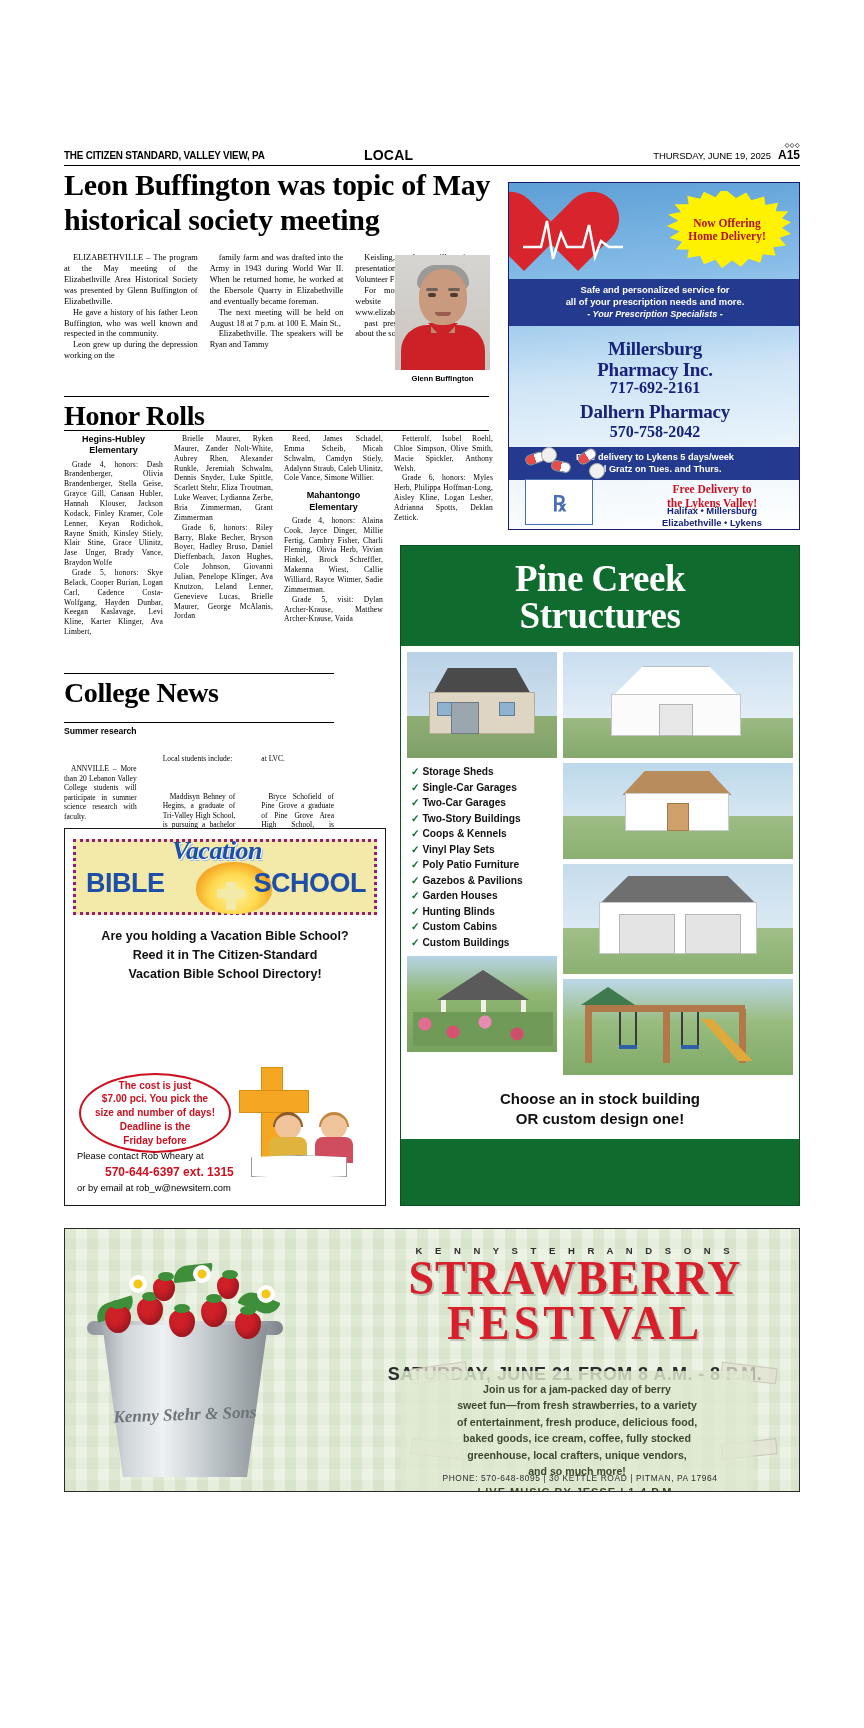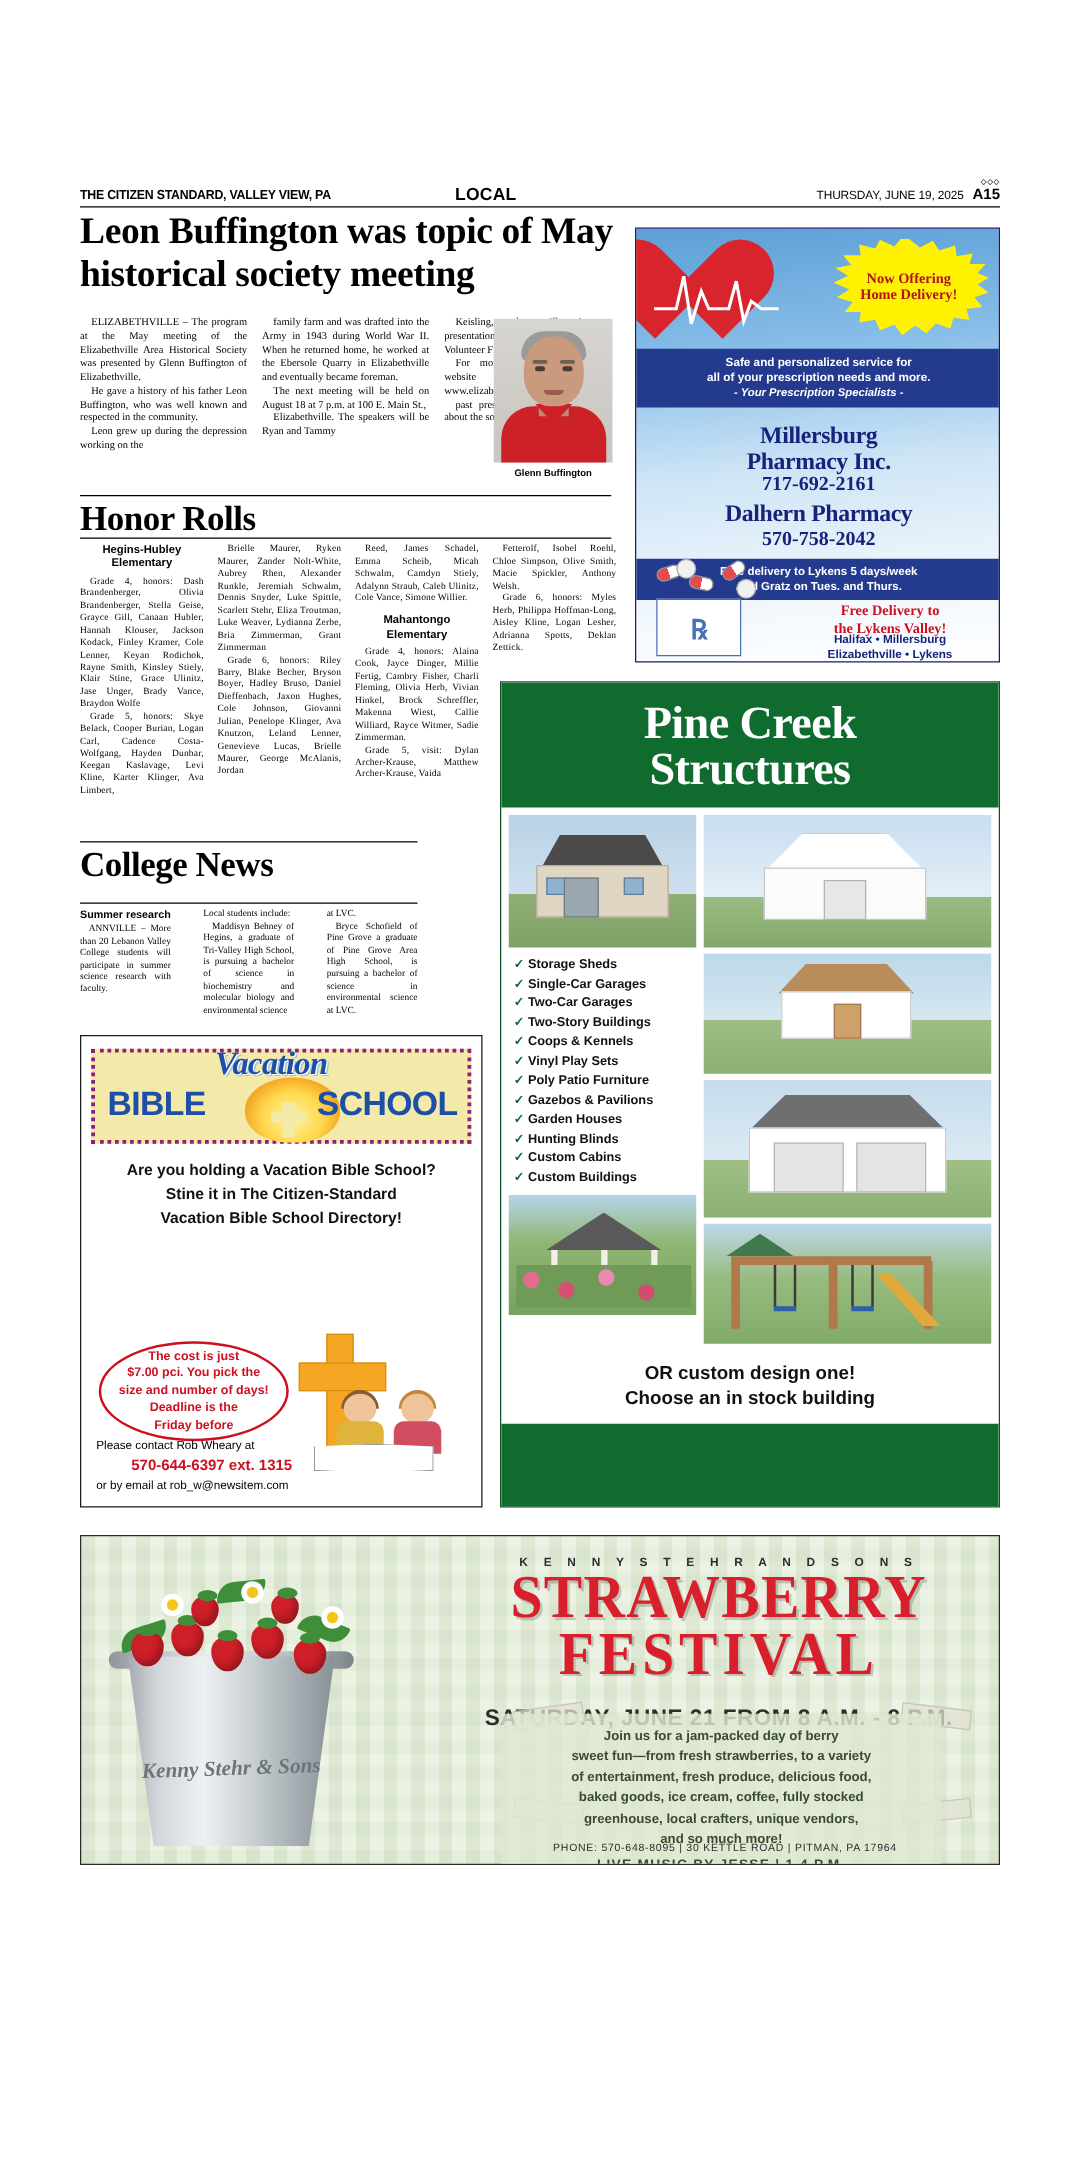--- a/index.html
+++ b/index.html
@@ -142,21 +142,21 @@
     display: flex; gap: 26px;
   }
   .cn-col { width: 82px; }
   .cn-sub {
     font-family: "Liberation Sans", sans-serif;
     font-weight: bold; font-size: 8.6px; margin-bottom: 2px;
   }
   .cn-col p {
     font-family: "Liberation Serif", serif;
     font-size: 7.5px; line-height: 1.28;
-    text-align: justify; text-indent: 7px;
+    text-align: justify; text-indent: 7px; margin-top: 28px;
   }
 
   
   .ad-pharmacy {
     position: absolute; left: 508px; top: 182px; width: 292px; height: 348px;
     border: 1px solid #1a1a6e;
     background: linear-gradient(175deg,#5d9fd6 0%, #87bde8 28%, #cfe5f6 55%, #eef6fc 80%, #ffffff 100%);
     overflow: hidden;
   }
   .heart {
@@ -704,42 +704,42 @@
         <div class="ps-seat" style="left:56px;"></div>
         <div class="ps-swing" style="left:118px;"></div>
         <div class="ps-swing" style="left:134px;"></div>
         <div class="ps-seat" style="left:118px;"></div>
         <div class="ps-slide"></div>
       </div>
     </div>
   </div>
 
   <div class="pc-choose">
+    <div>Choose an in stock building</div>
     <div>OR custom design one!</div>
-    <div>Choose an in stock building</div>
   </div>
 
   <div class="pc-foot">
     
     
   </div>
 </div>
 
 <div class="ad-vbs">
   <div class="vbs-banner">
     <div class="vbs-sun"></div>
     <div class="vbs-cross-sm"></div>
     <div class="vbs-bible">BIBLE</div>
     <div class="vbs-school">SCHOOL</div>
     <div class="vbs-vac">Vacation</div>
   </div>
 
   <div class="vbs-q">
     <div>Are you holding a Vacation Bible School?</div>
-    <div>Stine it in The Citizen-Standard</div>
+    <div>Reed it in The Citizen-Standard</div>
     <div>Vacation Bible School Directory!</div>
   </div>
 
 
   <div class="vbs-oval">
     <div>
       <div>The cost is just</div>
       <div>$7.00 pci. You pick the</div>
       <div>size and number of days!</div>
       <div>Deadline is the</div>

